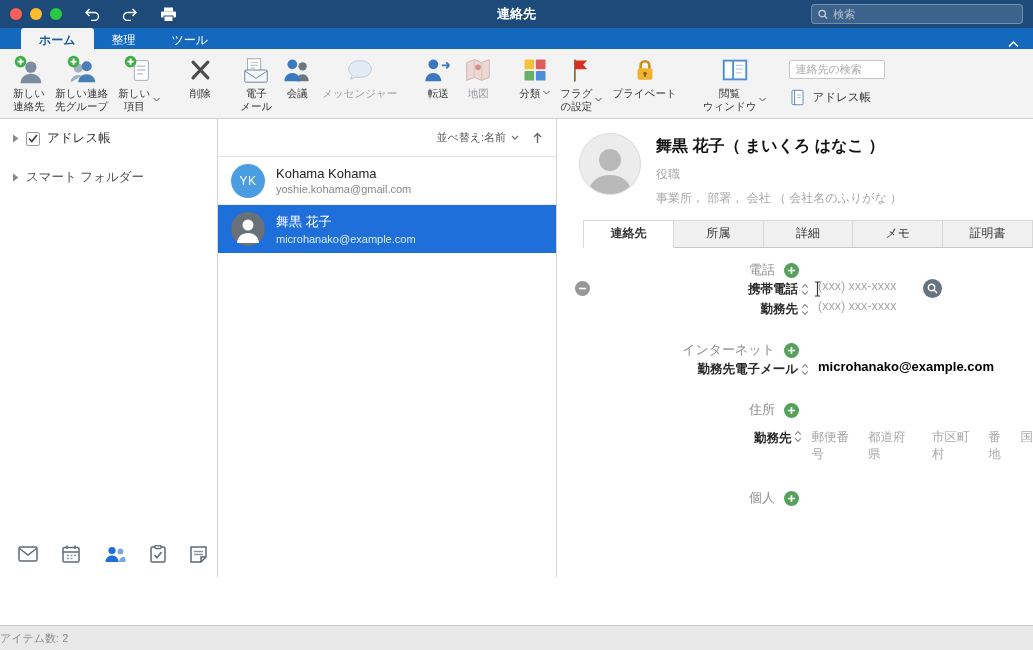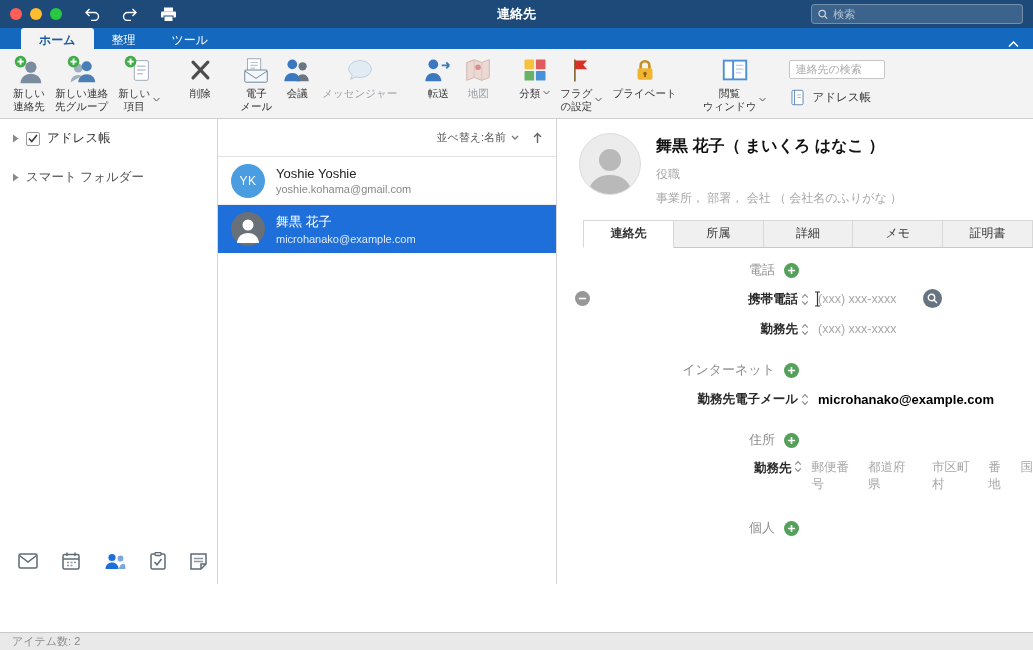--- a/index.html
+++ b/index.html
@@ -67,36 +67,36 @@
   .d-org { font-size:12px; color:#a8a8a8; margin-top:7px; }
   .d-tabs { display:flex; margin:13px 0 0 26px; border-bottom:1px solid #c8c8c8; }
   .d-tab { flex:1; text-align:center; font-size:12px; color:#333; padding:4px 0 5px; background:#f0f0f0; border-top:1px solid #d8d8d8; border-right:1px solid #d8d8d8; cursor:default; }
   .d-tab:first-child { border-left:1px solid #d8d8d8; }
   .d-tab.active { background:#fff; font-weight:700; margin-bottom:-1px; border-bottom:1px solid #fff; }
   .d-body { flex:1; overflow:hidden; padding-bottom:10px; }
   .shrow { display:flex; align-items:center; margin-top:22px; }
   .shrow.first { margin-top:13px; }
   .sh { width:218px; text-align:right; font-size:13px; color:#8e8e8e; }
   .plus { width:15px; height:15px; border-radius:50%; background:#55a05a; margin-left:9px; display:flex; align-items:center; justify-content:center; cursor:default; }
-  .frow { display:flex; align-items:center; margin-top:10px; min-height:20px; position:relative; }
+  .frow { display:flex; min-height:20px; position:relative; }
   .fl { width:252px; display:flex; justify-content:flex-end; align-items:center; gap:3px; font-size:12.5px; color:#2b2b2b; font-weight:600; }
   .fl.top { align-items:flex-start; padding-top:1px; }
   .updn { display:flex; align-items:center; cursor:default; }
   .fv { margin-left:9px; font-size:12.5px; }
   .fv.ph { color:#a8a8a8; }
   .fv.val { font-weight:700; color:#000; font-size:13px; }
   .minus { position:absolute; left:18px; top:2px; width:15px; height:15px; border-radius:50%; background:#979797; display:flex; align-items:center; justify-content:center; cursor:default; }
   .lookup { position:absolute; left:366px; top:0; width:19px; height:19px; border-radius:50%; background:#667380; display:flex; align-items:center; justify-content:center; cursor:default; }
   .ibeam { position:absolute; left:256px; top:2px; }
   .addr { display:flex; margin-top:10px; }
   .addr-lines { margin-left:9px; display:flex; flex-direction:row; gap:8px; font-size:12.5px; color:#a8a8a8; }
   .addr-line2 { display:flex; gap:16px; }
 
   
-  .statusbar { height:18px; background:#e9e9e9; border-top:1px solid #c9c9c9; display:flex; align-items:center; padding:0 12px; font-size:11px; color:#8a8a8a; flex:0 0 auto;margin-top:48px; }
+  .statusbar { height:25px; background:#e9e9e9; border-top:1px solid #c9c9c9; display:flex; align-items:center; padding:0 0; font-size:11px; color:#8a8a8a; flex:0 0 auto;margin-top:48px; }
 </style>
 </head>
 <body>
 
 <div class="window">
 
   <div class="titlebar">
     <div class="traffic">
       <span class="tl red"></span>
       <span class="tl yel"></span>
@@ -402,21 +402,21 @@
         <span class="sortbtn">
           <svg width="9" height="12" viewBox="0 0 9 12">
               <path d="M4.5 11V1.5M1 5l3.5-3.5L8 5" stroke="#666" fill="none" stroke-width="1.4"></path>
             </svg>
         </span>
       </div>
 
       <div class="contact-item">
         <span class="avatar av1">YK</span>
         <div>
-          <div class="c-name">Yoshie Yoshie</div>
+          <div class="c-name">Kohama Kohama</div>
           <div class="c-email">yoshie.kohama@gmail.com</div>
         </div>
       </div>
 
       <div class="contact-item selected">
         <span class="avatar av2">
           <svg width="34" height="34" viewBox="0 0 34 34">
               <circle cx="17" cy="13" r="5.5" fill="#fff"></circle>
               <path d="M6 31c.5-6.5 5-10 11-10s10.5 3.5 11 10z" fill="#fff"></path>
             </svg>

